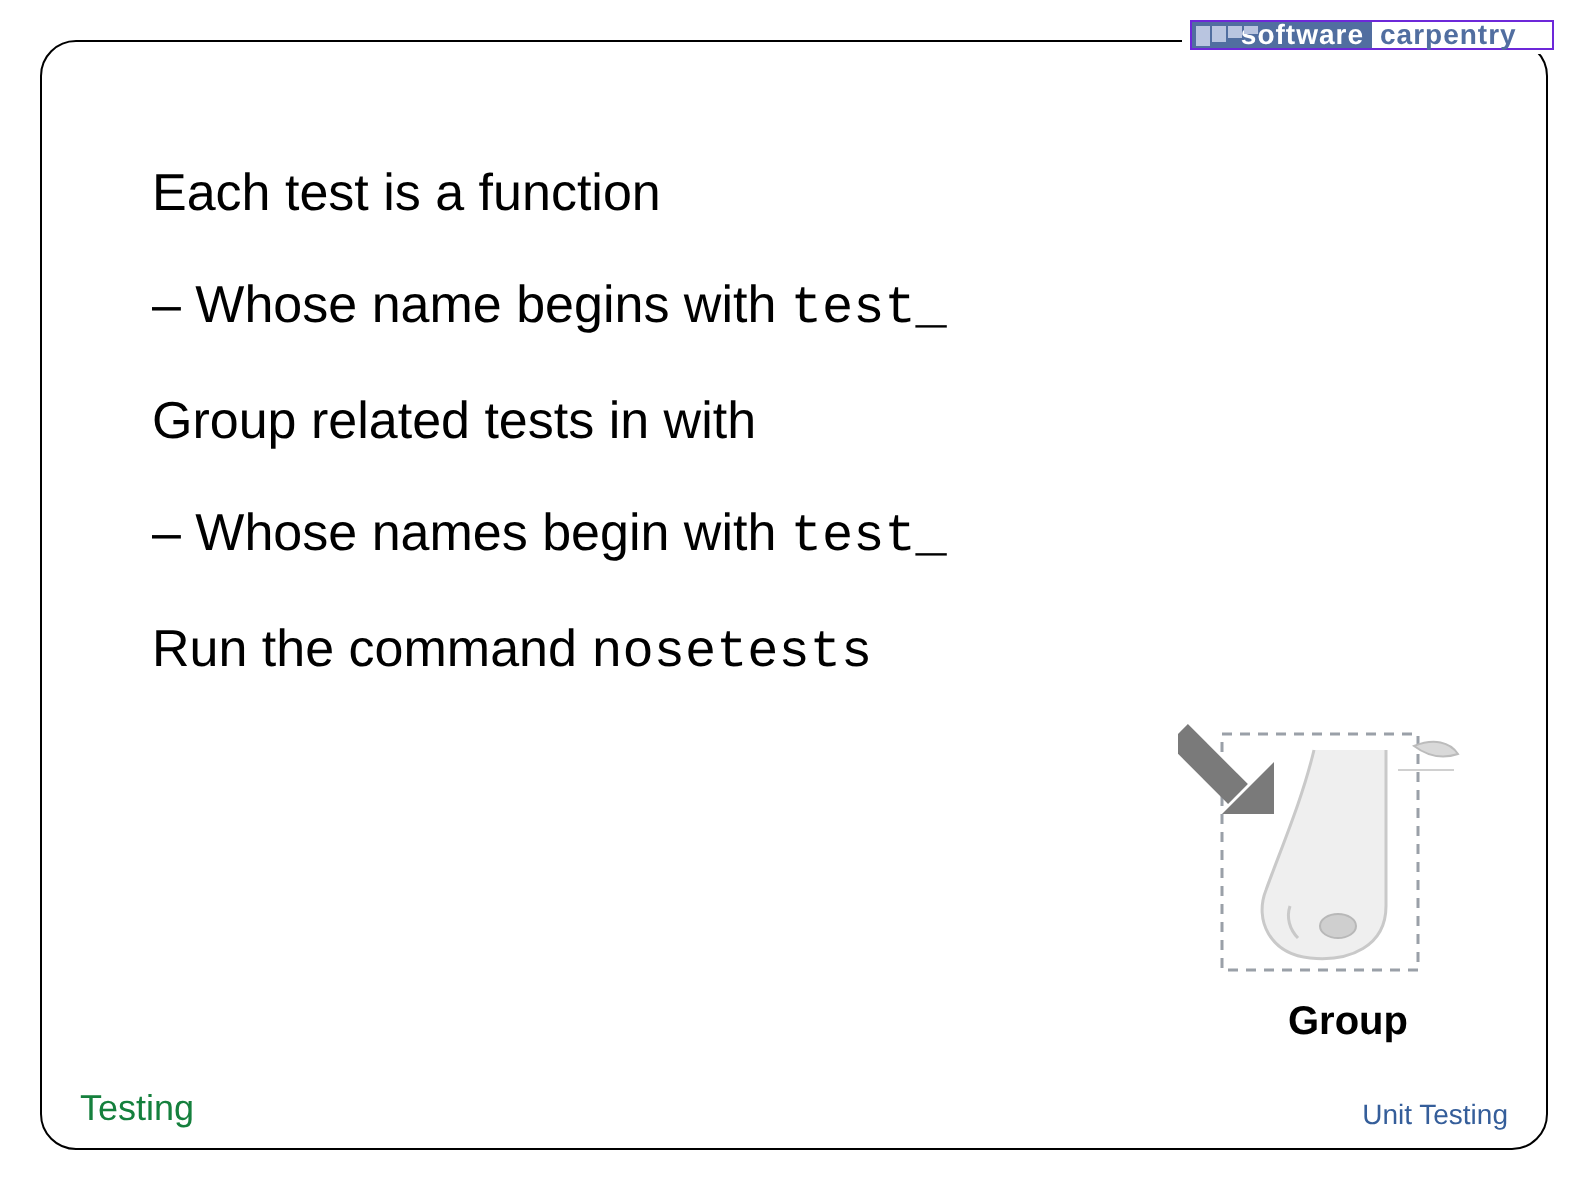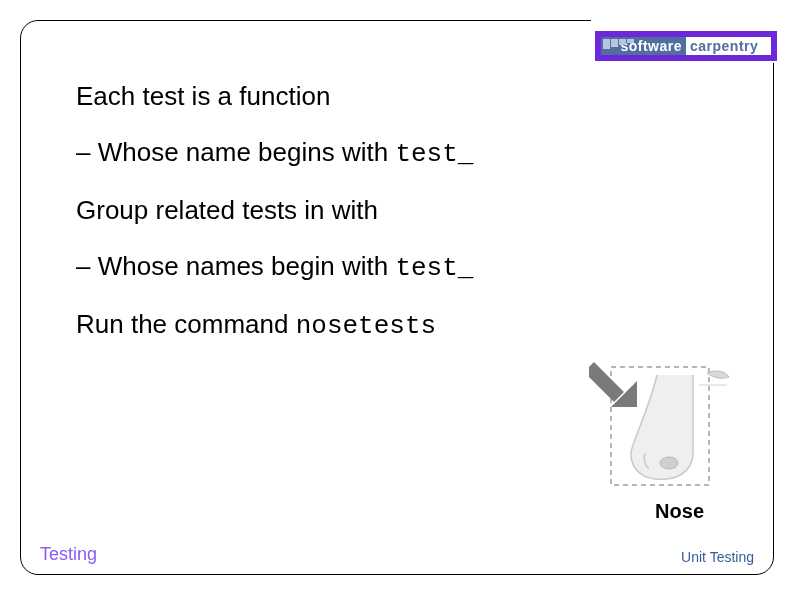--- a/index.html
+++ b/index.html
@@ -30,26 +30,25 @@
   }
   .logo-wrap {
     position: absolute;
     top: 10px;
     right: 13px;
     background: #fff;
     padding: 0 4px 2px 4px;
   }
   .logo {
     width: 182px;
-    height: 30px;
-    border: 6px solid #6d28d9;
+    height: 15px;
+    border: 1px solid #6d28d9;
     box-sizing: border-box;
     display: flex;
     flex-direction: row;
-    margin-top: 21px;
   }
   .logo-left {
     flex: 1;
     background: #516ea0;
     display: flex;
     flex-direction: column;
     justify-content: center;
     align-items: flex-end;
     padding-right: 4px;
     position: relative;
@@ -137,21 +136,21 @@
     top: 500px;
     font-size: 20px;
     font-weight: bold;
   }
 
   .footer-left {
     position: absolute;
     left: 40px;
     bottom: 30px;
     font-size: 18px;
-    color: #8b5cf6;
+    color: #15803d;
   }
   .footer-right {
     position: absolute;
     right: 40px;
     bottom: 30px;
     font-size: 14px;
     color: #355e9a;
   }
 </style>
 </head>
@@ -206,17 +205,17 @@
       <path d="M118 28 C 128 24, 136 26, 140 32 C 134 34, 126 34, 118 28 Z" fill="#d9d9d9" stroke="#bcbcbc" stroke-width="1"></path>
       <path d="M110 40 L 138 40" stroke="#d0d0d0" stroke-width="1"></path>
 
       <g>
         <line x1="0" y1="22" x2="30" y2="52" stroke="#7a7a7a" stroke-width="14" stroke-linecap="butt"></line>
         <polygon points="22,62 48,62 48,36" fill="#7a7a7a"></polygon>
       </g>
     </svg>
   </div>
 
-  <div class="nose-caption">Nose</div>
+  <div class="nose-caption">Group</div>
 
   <div class="footer-left">Testing</div>
   <div class="footer-right">Unit Testing</div>
 </div>
 
 </body></html>

